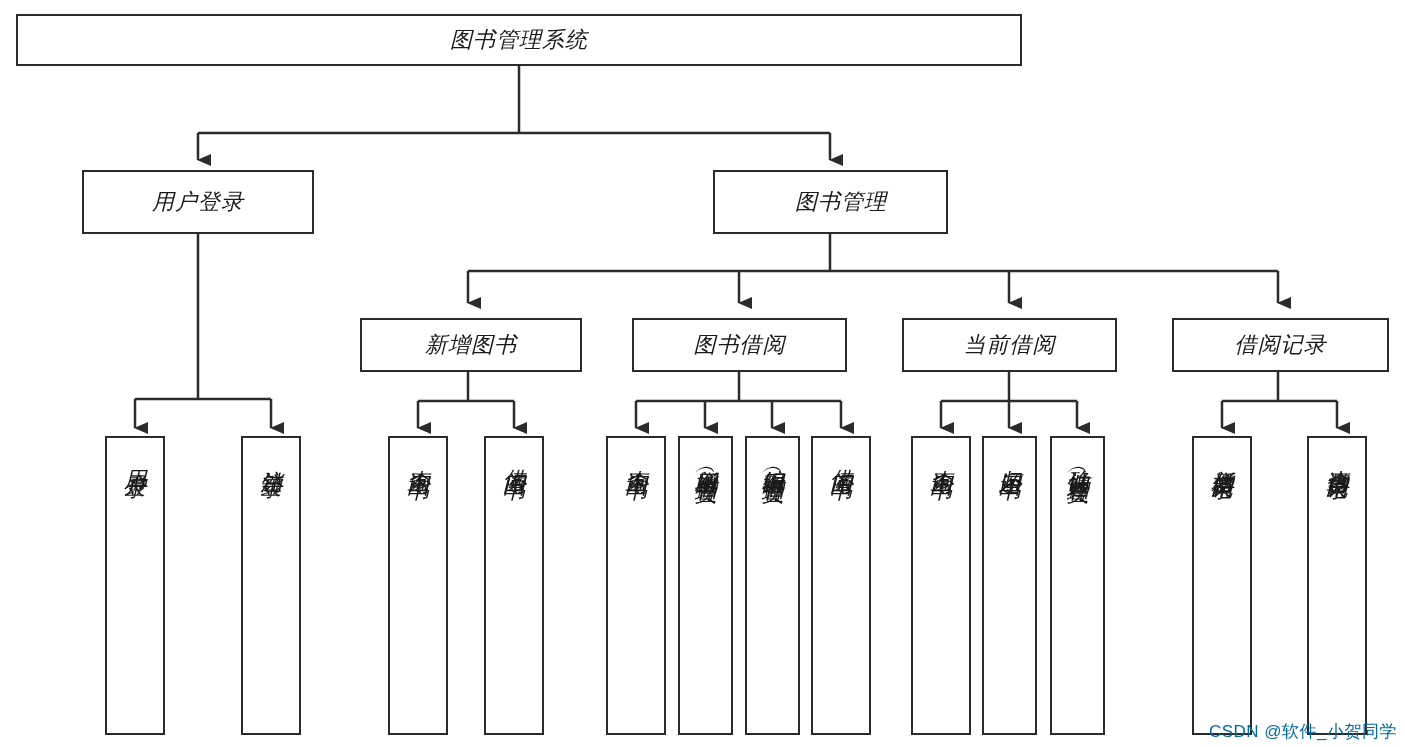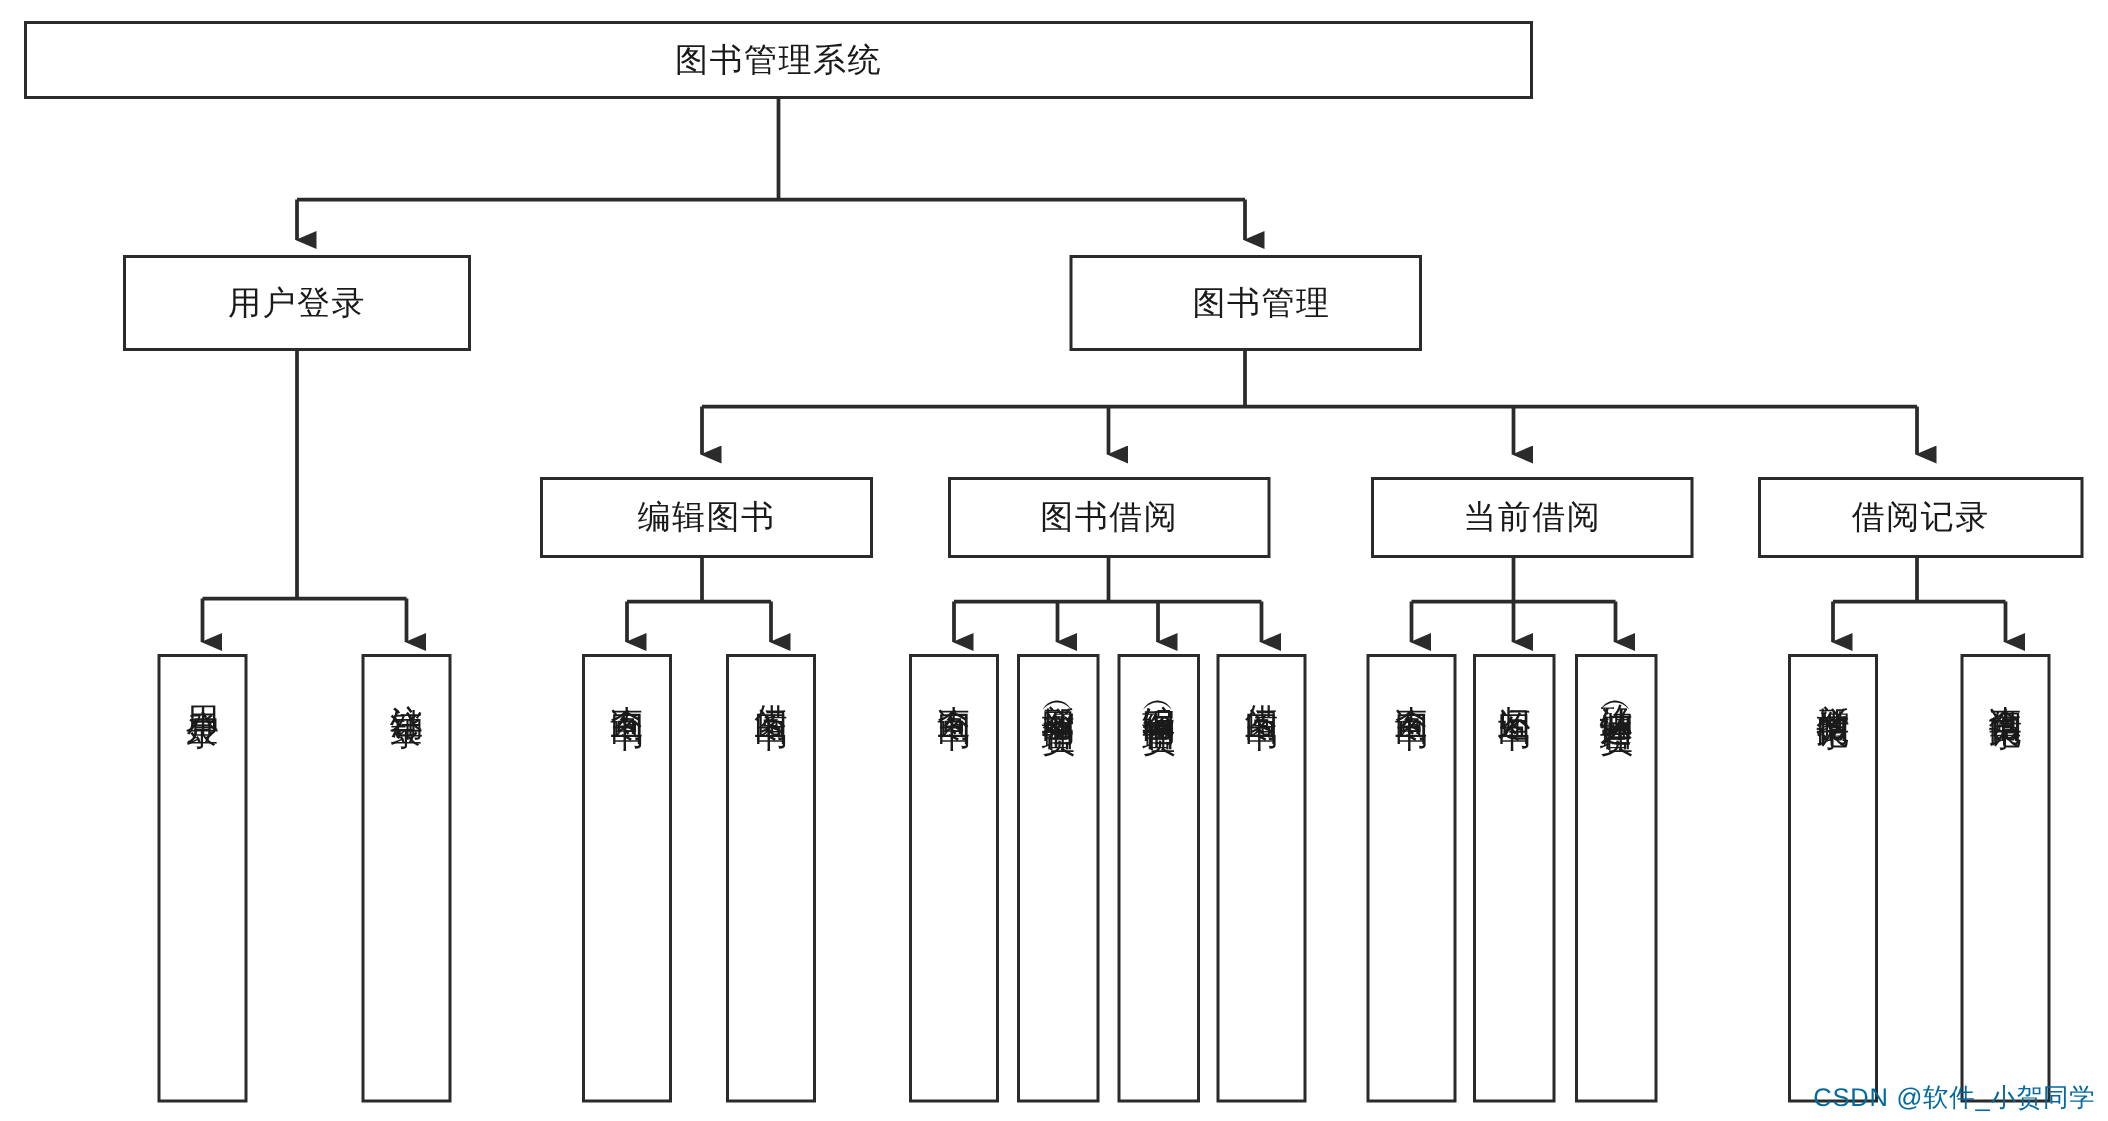--- a/index.html
+++ b/index.html
@@ -33,20 +33,21 @@
     background: #ffffff;
     display: flex;
     align-items: center;
     justify-content: center;
     text-align: center;
     line-height: 1.18;
   }
   .node .label {
     display: block;
     white-space: pre-line;
+    font-style: italic;
   }
   .node-root .label,
   .node-l2 .label,
   .node-l3 .label {
     font-size: 22px;
     letter-spacing: 1px;
   }
   .node-root {
     font-size: 22px;
   }
@@ -137,26 +138,26 @@
   </div>
 
   <div class="node node-l2" style="left:82px; top:170px; width:232px; height:64px;">
     <span class="label">用户登录</span>
   </div>
   <div class="node node-l2" style="left:713px; top:170px; width:235px; height:64px;padding-left:21px;">
     <span class="label">图书管理</span>
   </div>
 
   <div class="node node-l3" style="left:360px; top:318px; width:222px; height:54px;">
-    <span class="label">编辑图书</span>
+    <span class="label">新增图书</span>
   </div>
   <div class="node node-l3" style="left:632px; top:318px; width:215px; height:54px;">
     <span class="label">图书借阅</span>
   </div>
-  <div class="node node-l3" style="left:902px; top:318px; width:215px; height:54px;margin-left:12px;">
+  <div class="node node-l3" style="left:902px; top:318px; width:215px; height:54px;">
     <span class="label">当前借阅</span>
   </div>
   <div class="node node-l3" style="left:1172px; top:318px; width:217px; height:54px;">
     <span class="label">借阅记录</span>
   </div>
 
   <div class="node node-leaf" style="left:105px; top:436px; width:60px; height:299px;">
     <span class="label">用户登录</span>
   </div>
   <div class="node node-leaf" style="left:241px; top:436px; width:60px; height:299px;">

